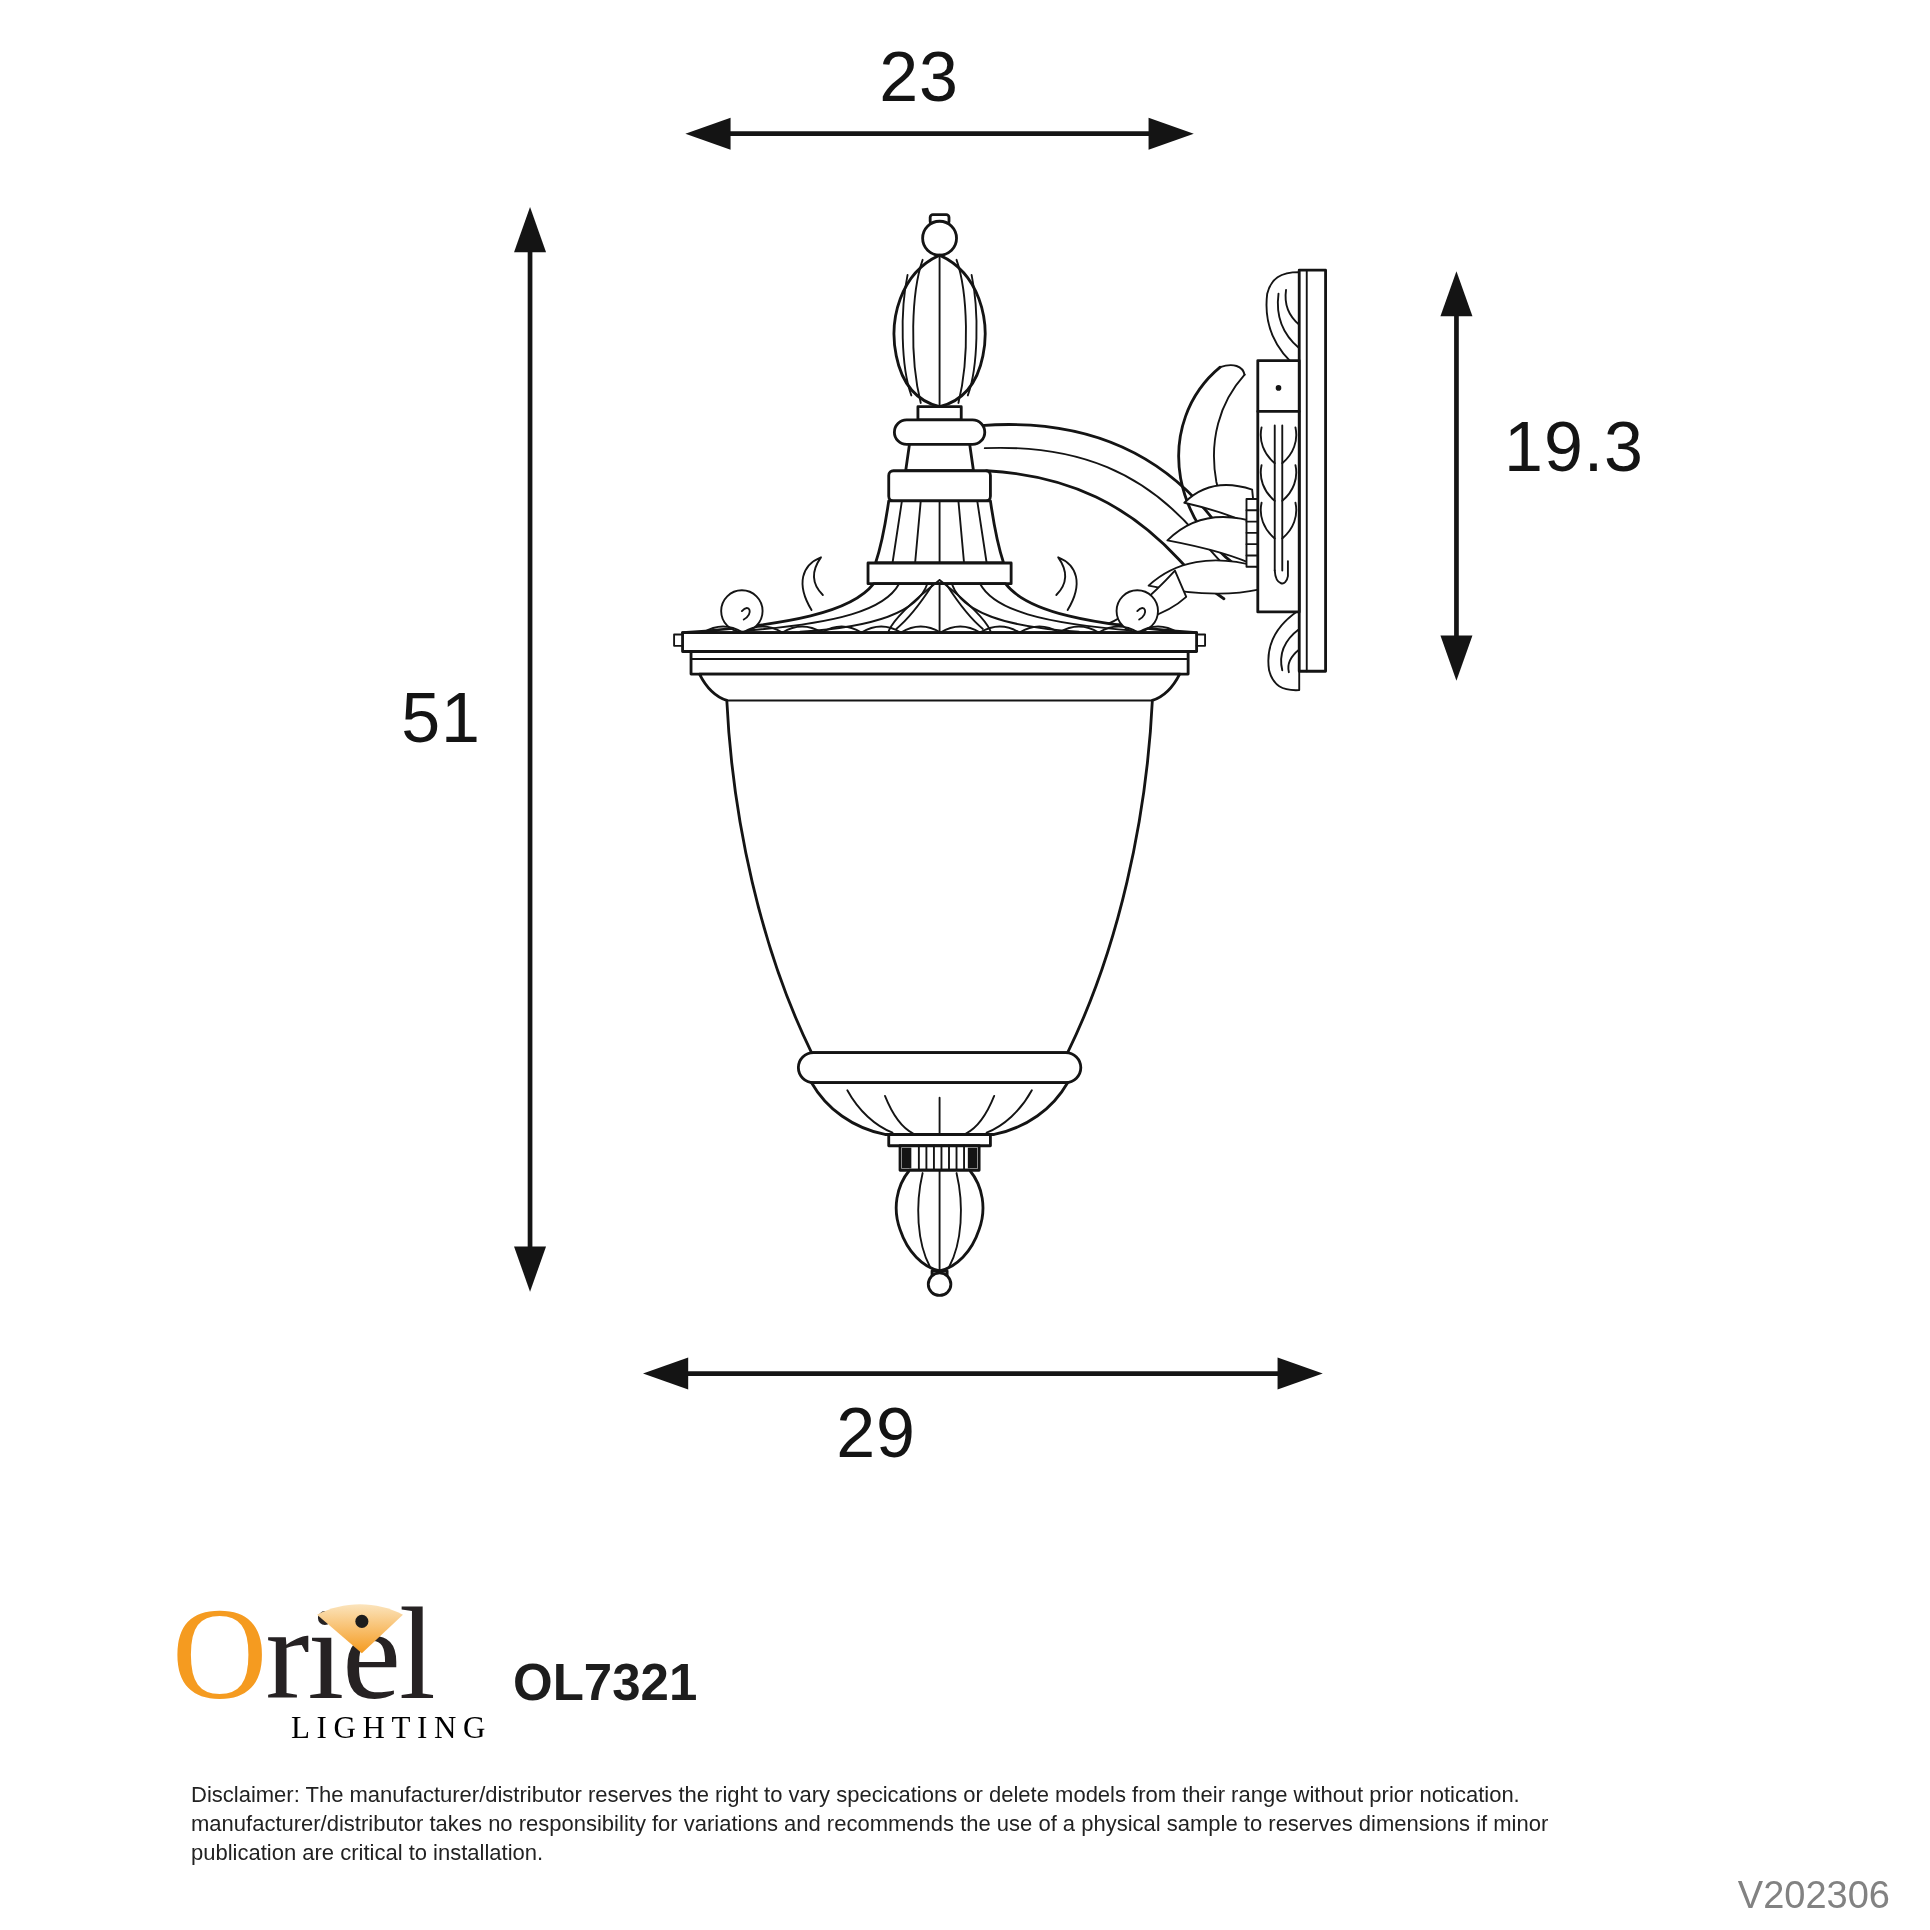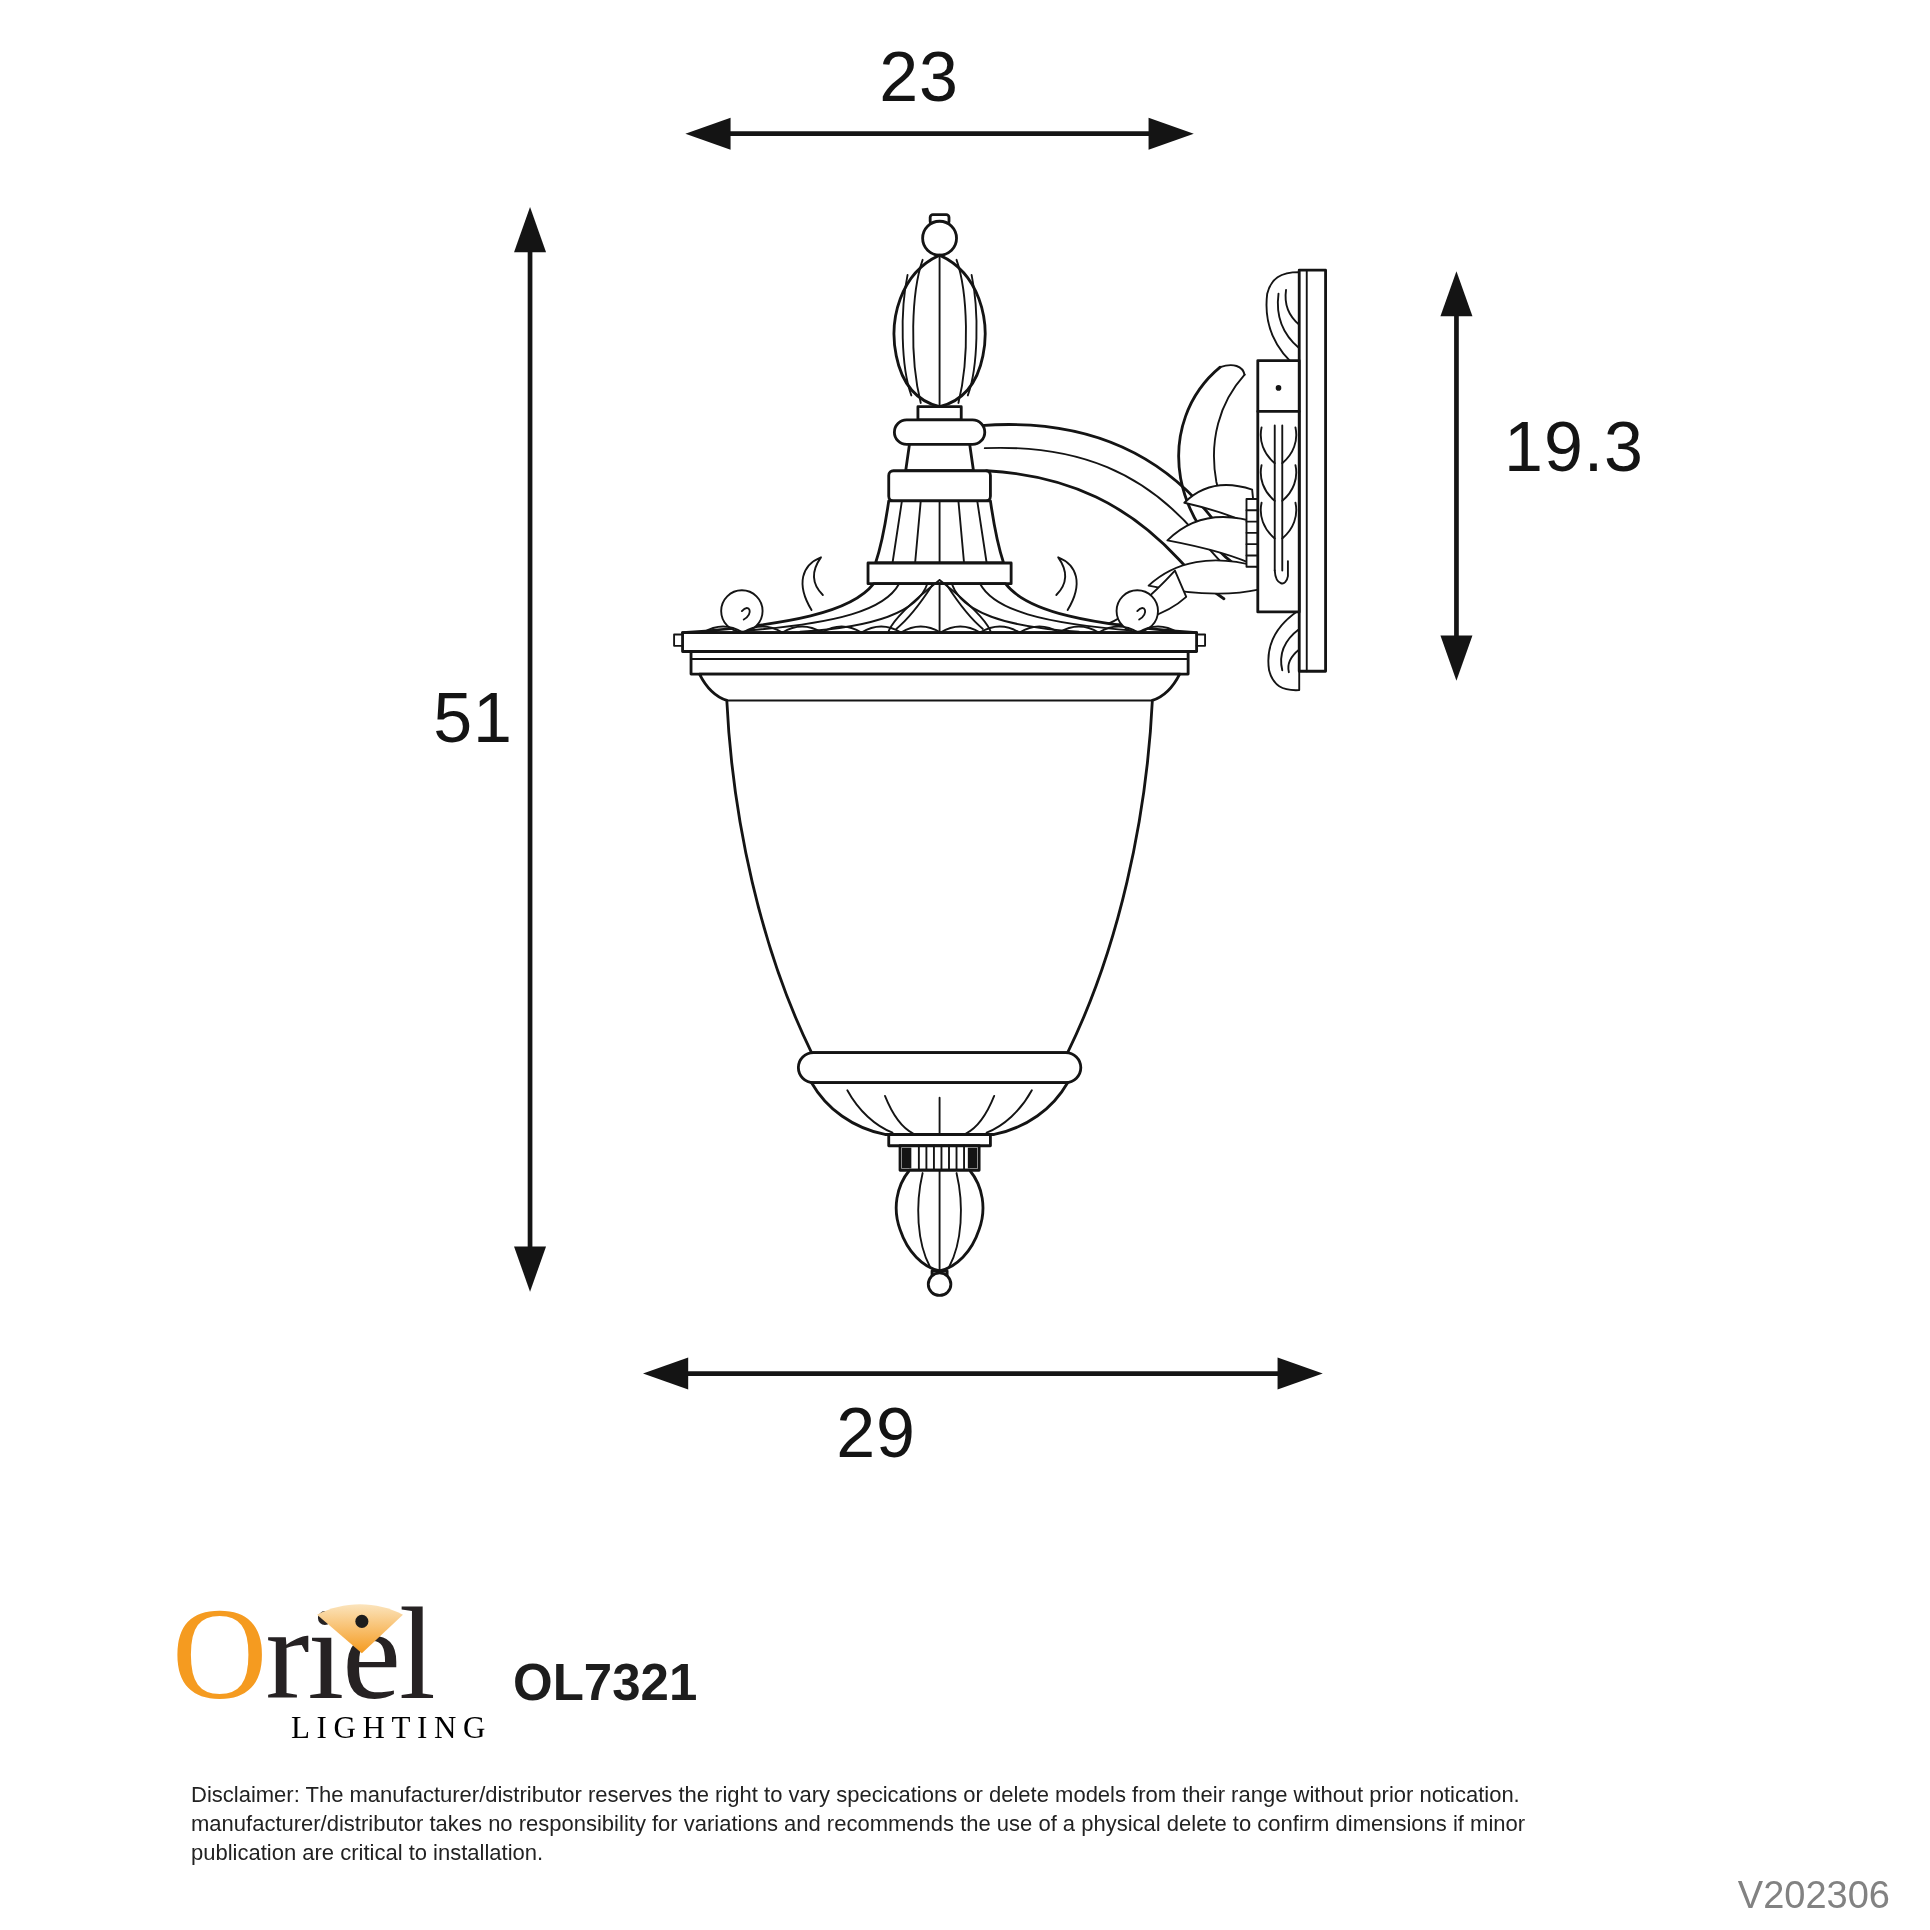--- a/index.html
+++ b/index.html
@@ -156,21 +156,21 @@
       <polygon class="dimhead" points="1547,723 1530,675 1564,675"></polygon>
     </g>
     <g>
       <line class="dim" x1="707" y1="1459" x2="1381" y2="1459"></line>
       <polygon class="dimhead" points="683,1459 731,1442 731,1476"></polygon>
       <polygon class="dimhead" points="1405,1459 1357,1442 1357,1476"></polygon>
     </g>
   </svg>
 
   <div class="dim-label" style="left:919px;top:77px;">23</div>
-  <div class="dim-label" style="left:441px;top:718px;margin-left:32px;">51</div>
+  <div class="dim-label" style="left:441px;top:718px;">51</div>
   <div class="dim-label" style="left:1574px;top:447px;">19.3</div>
   <div class="dim-label" style="left:876px;top:1433px;">29</div>
 
   <div class="logo-word">
     <span class="logo-o">O</span><span class="logo-rest">riel</span>
   </div>
   <svg class="logo-shade" width="90" height="56" viewBox="0 0 96 60" xmlns="http://www.w3.org/2000/svg">
     <defs>
       <linearGradient id="shadeGrad" x1="0" y1="0" x2="0" y2="1">
         <stop offset="0" stop-color="#FBE4BC"></stop>
@@ -178,19 +178,19 @@
       </linearGradient>
     </defs>
     <path d="M2,17 C30,2 66,2 94,17 L50,58 Z" fill="url(#shadeGrad)"></path>
     <circle cx="50" cy="24" r="7" fill="#1c1c1c"></circle>
   </svg>
   <div class="logo-sub">LIGHTING</div>
   <div class="model-number">OL7321</div>
 
   <div class="disclaimer">
     <div>Disclaimer: The manufacturer/distributor reserves the right to vary specications or delete models from their range without prior notication.</div>
-    <div>manufacturer/distributor takes no responsibility for variations and recommends the use of a physical delete to confirm dimensions if minor</div>
+    <div>manufacturer/distributor takes no responsibility for variations and recommends the use of a physical sample to reserves dimensions if minor</div>
     <div>publication are critical to installation.</div>
   </div>
   <div class="version">V202306</div>
 
 </div>
 
 
 </body></html>

